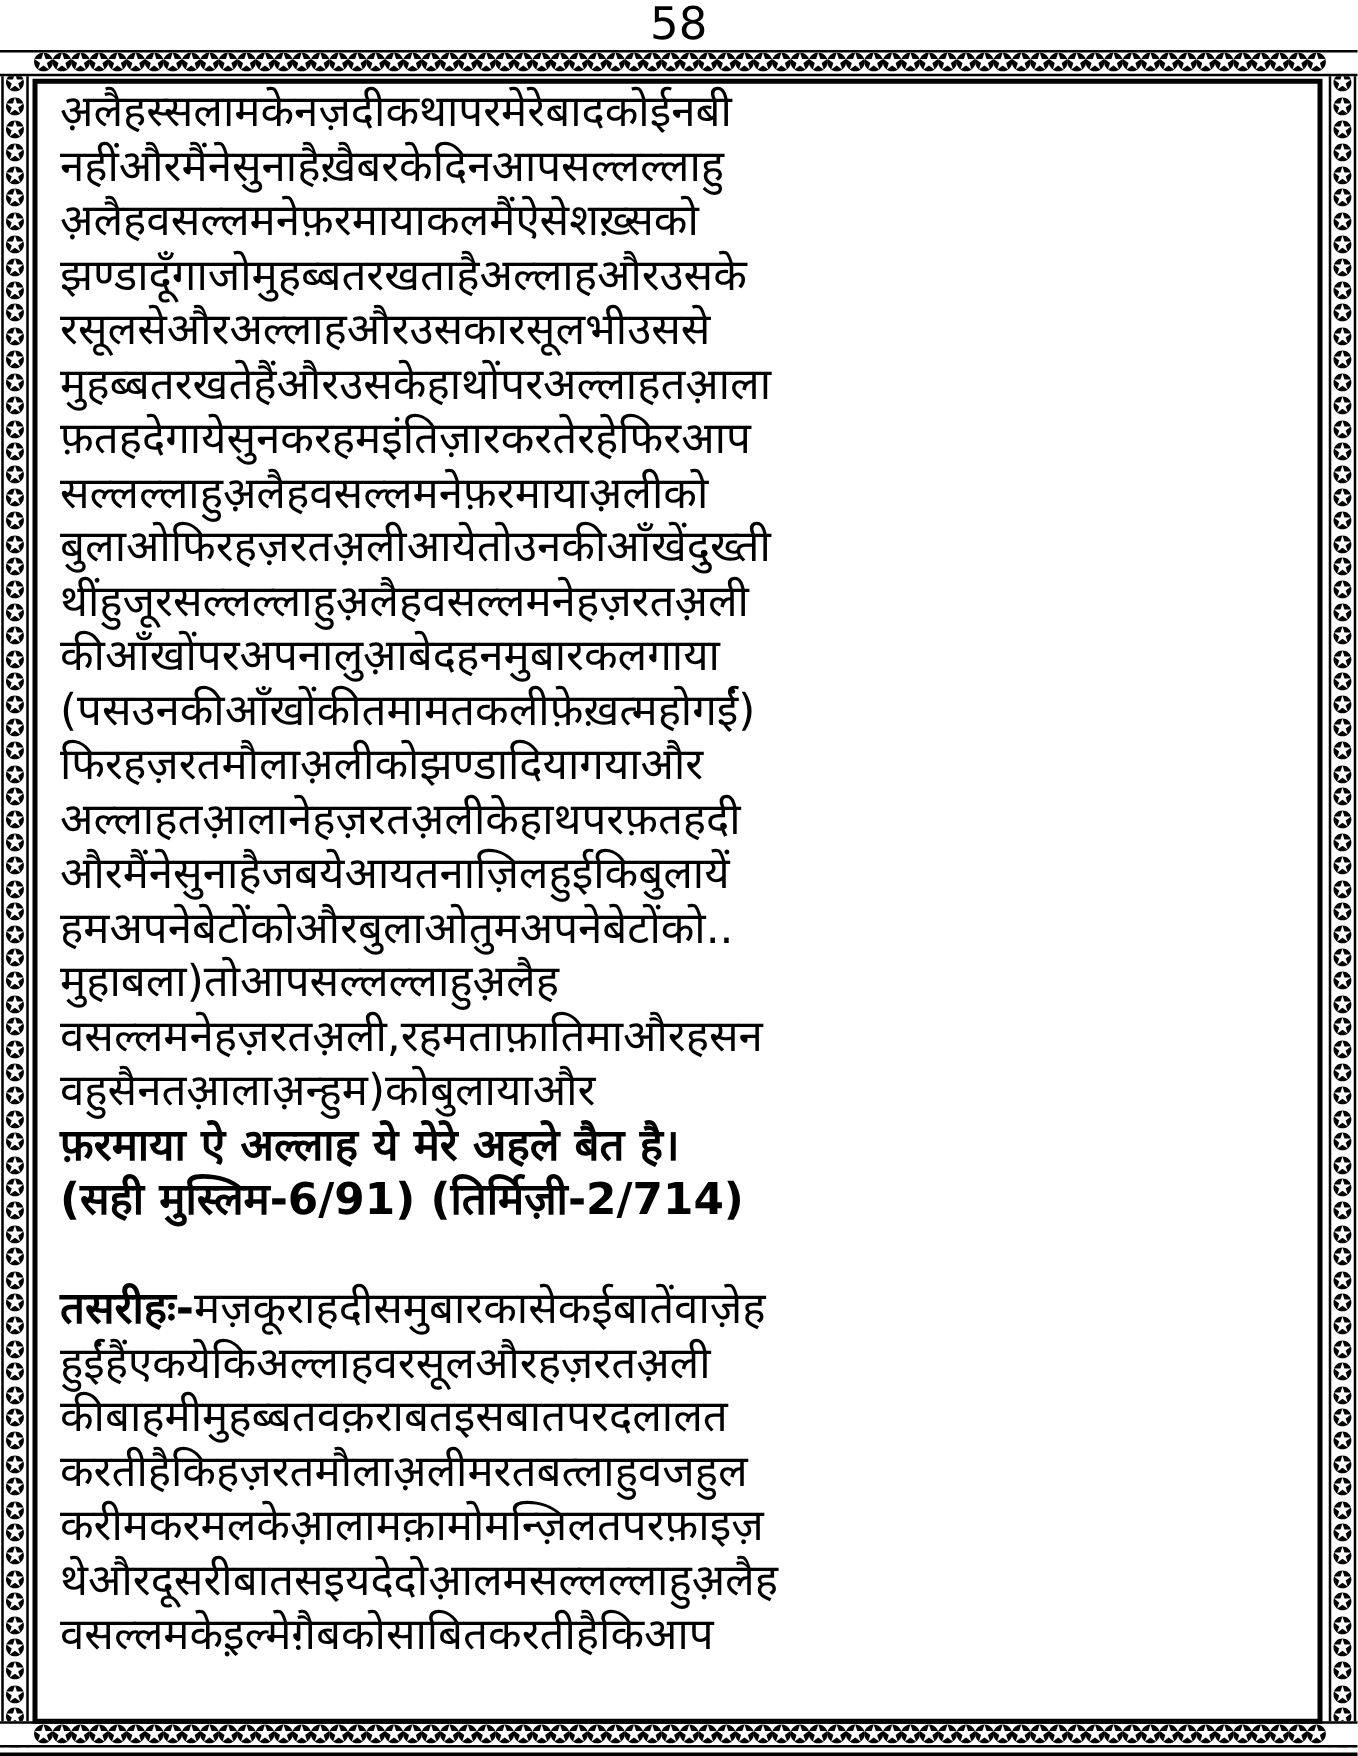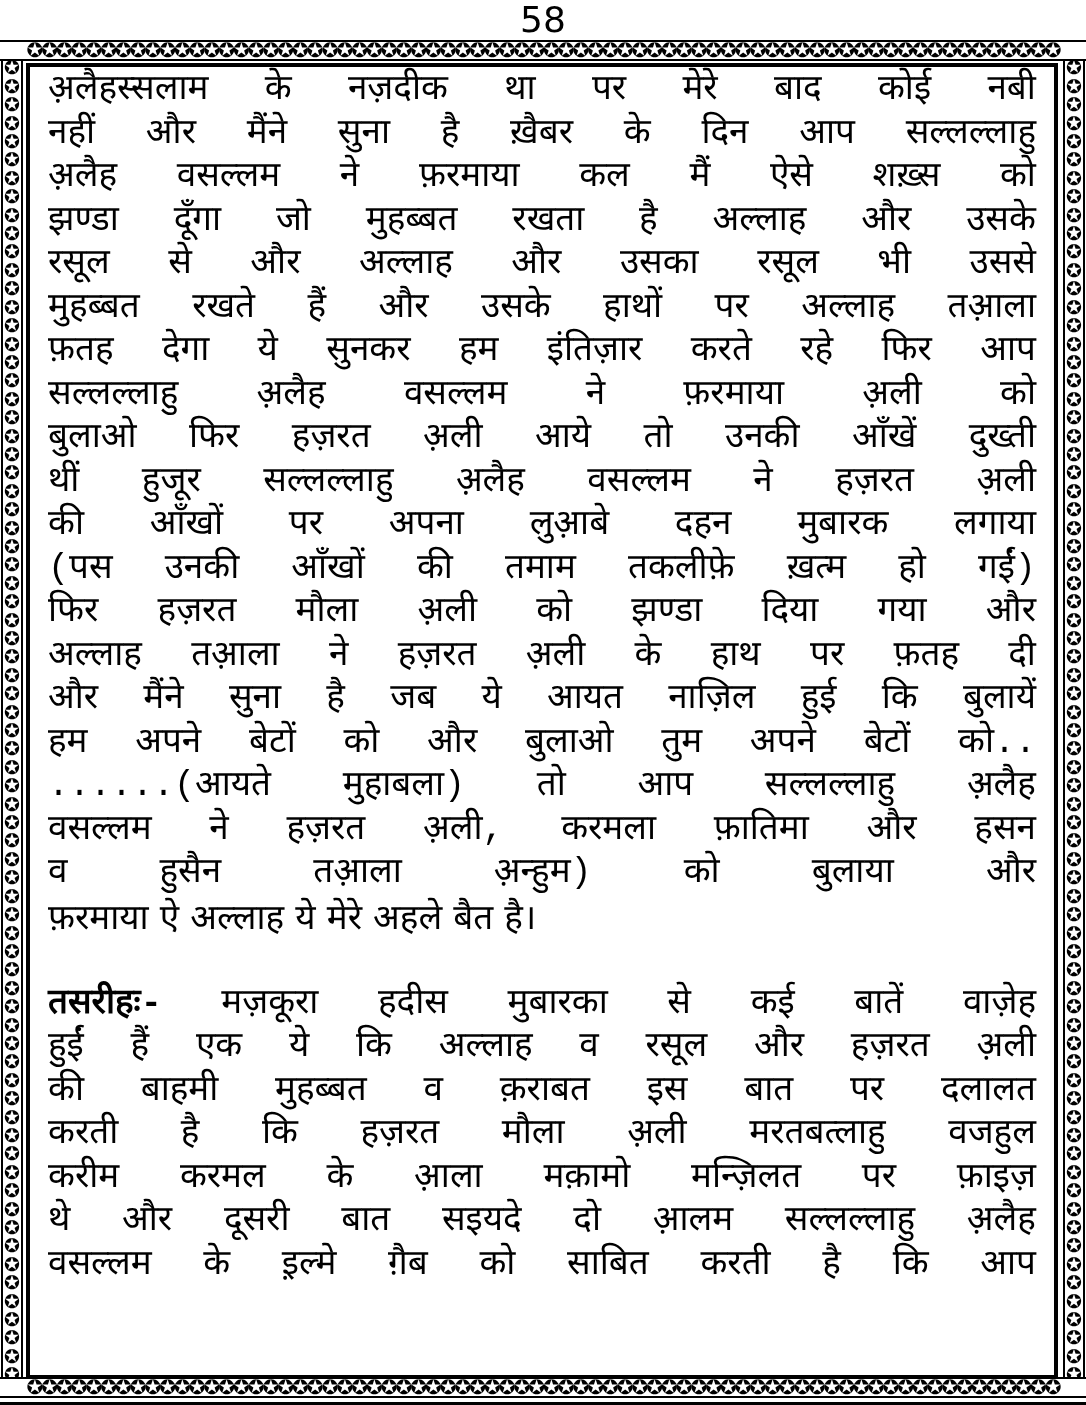--- a/index.html
+++ b/index.html
@@ -43,22 +43,22 @@
     position:absolute; left:26px; top:63px; right:28px; bottom:26px;
     border:4px solid #000;
   }
   .text-body {
     position:absolute; left:48px; right:50px; top:69px;
   }
   .line {
     height:43.5px; line-height:43.5px; font-size:35px;
     white-space:nowrap; color:#000;
   }
-  .line.just { display:flex; justify-content:space-between;font-family:Liberation Mono, monospace; }
-  .line.noj { display:block; }
+  .line.just { display:flex; justify-content:flex-start; }
+  .line.noj { display:block;font-weight:bold; }
   .line.blank { }
   .lead-bold { font-weight:700; }
 </style>
 </head>
 <body>
 
 <div class="page-number">58</div>
 
 <div class="star-strip v left">✪✪✪✪✪✪✪✪✪✪✪✪✪✪✪✪✪✪✪✪✪✪✪✪✪✪✪✪✪✪✪✪✪✪✪✪✪✪✪✪✪✪✪✪✪✪✪✪✪✪✪✪✪✪✪✪✪✪✪✪✪✪✪✪✪✪✪✪✪✪✪✪✪✪✪✪✪✪✪✪✪✪✪✪✪✪✪✪✪✪</div>
 <div class="star-strip v right">✪✪✪✪✪✪✪✪✪✪✪✪✪✪✪✪✪✪✪✪✪✪✪✪✪✪✪✪✪✪✪✪✪✪✪✪✪✪✪✪✪✪✪✪✪✪✪✪✪✪✪✪✪✪✪✪✪✪✪✪✪✪✪✪✪✪✪✪✪✪✪✪✪✪✪✪✪✪✪✪✪✪✪✪✪✪✪✪✪✪</div>
@@ -241,47 +241,47 @@
       <span>बेटों</span>
       <span>को</span>
       <span>और</span>
       <span>बुलाओ</span>
       <span>तुम</span>
       <span>अपने</span>
       <span>बेटों</span>
       <span>को..</span>
     </div>
     <div class="line just">
-      <span>......(आयते</span>
       <span>मुहाबला)</span>
       <span>तो</span>
       <span>आप</span>
       <span>सल्लल्लाहु</span>
       <span>अ़लैह</span>
     </div>
     <div class="line just">
       <span>वसल्लम</span>
       <span>ने</span>
       <span>हज़रत</span>
       <span>अ़ली,</span>
-      <span>करमला</span>
+      <span>रहमता</span>
       <span>फ़ातिमा</span>
       <span>और</span>
       <span>हसन</span>
     </div>
     <div class="line just">
       <span>व</span>
       <span>हुसैन</span>
       <span>तआ़ला</span>
       <span>अ़न्हुम)</span>
       <span>को</span>
       <span>बुलाया</span>
       <span>और</span>
     </div>
     <div class="line noj">फ़रमाया ऐ अल्लाह ये मेरे अहले बैत है।</div>
+    <div class="line noj">(सही मुस्लिम-6/91) (तिर्मिज़ी-2/714)</div>
     <div class="line blank"></div>
     <div class="line just">
       <span class="lead-bold">तसरीहः-</span>
       <span>मज़कूरा</span>
       <span>हदीस</span>
       <span>मुबारका</span>
       <span>से</span>
       <span>कई</span>
       <span>बातें</span>
       <span>वाज़ेह</span>

